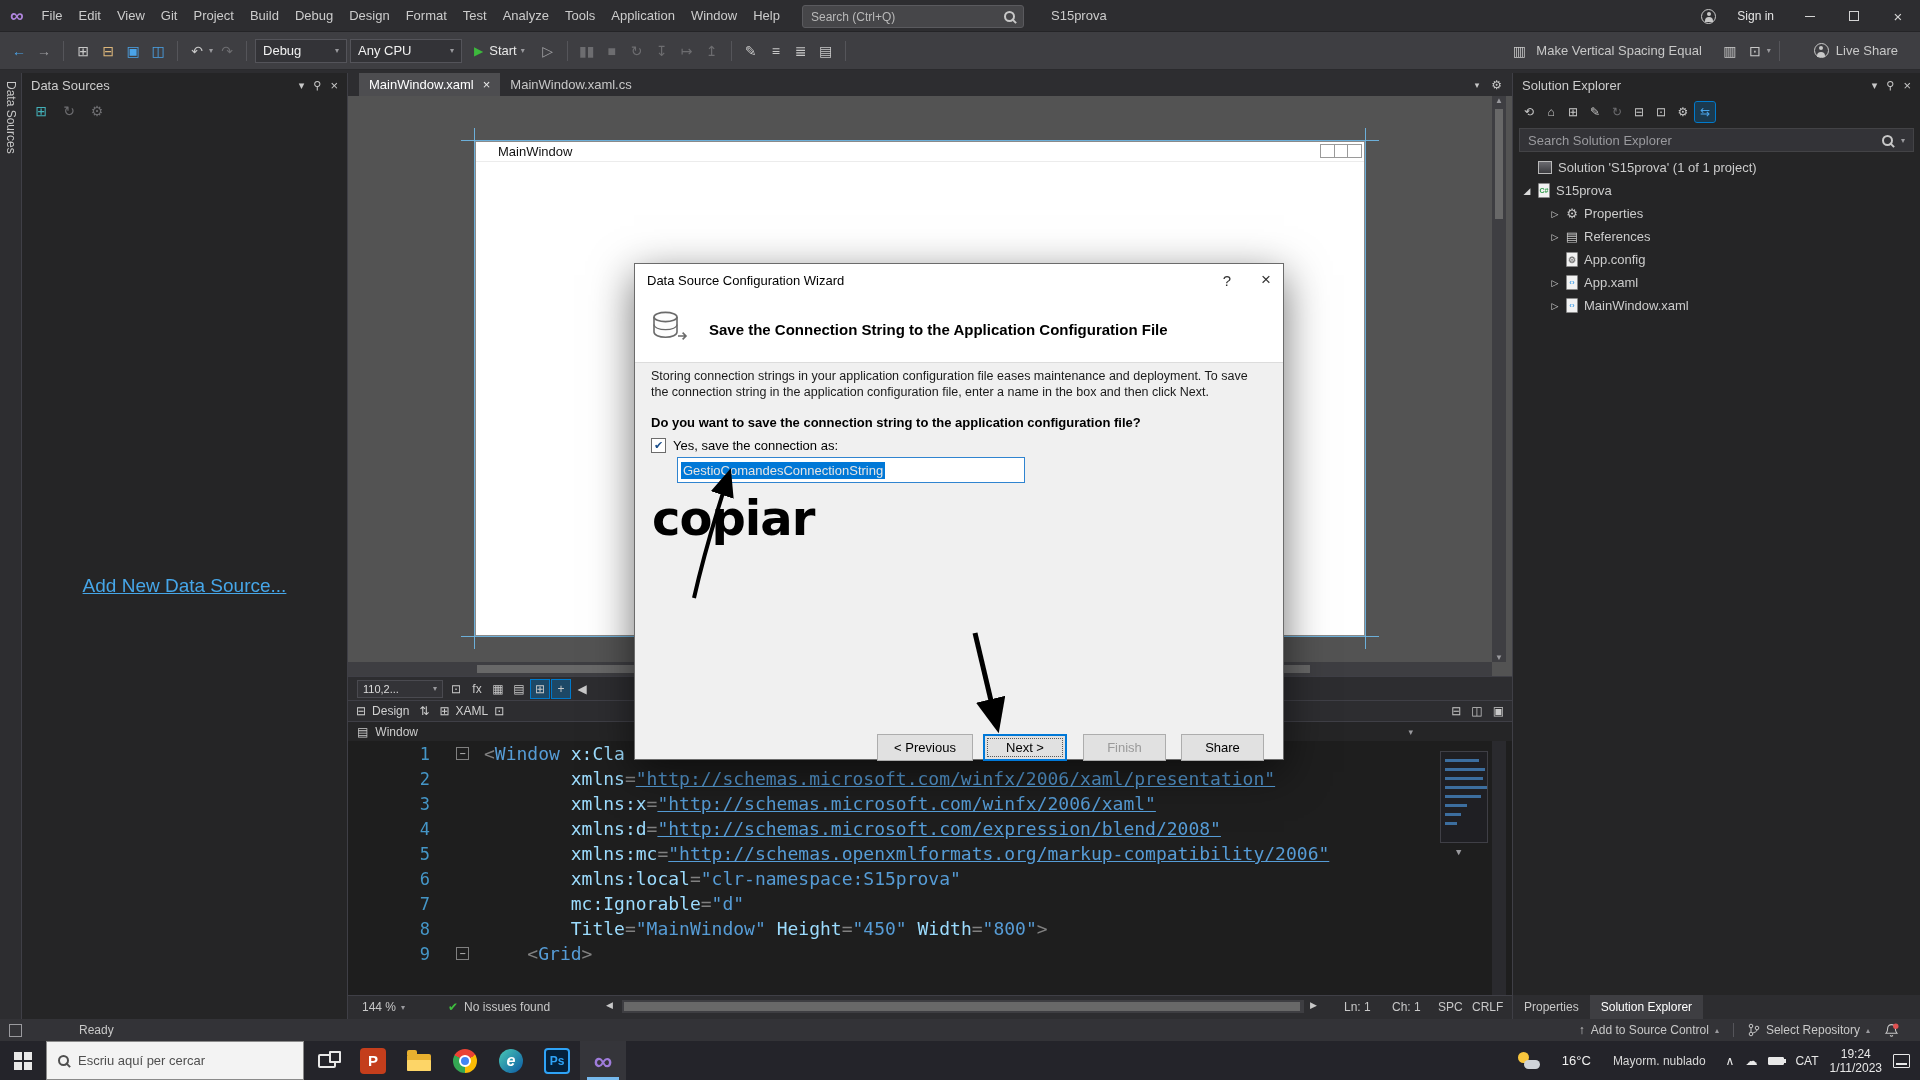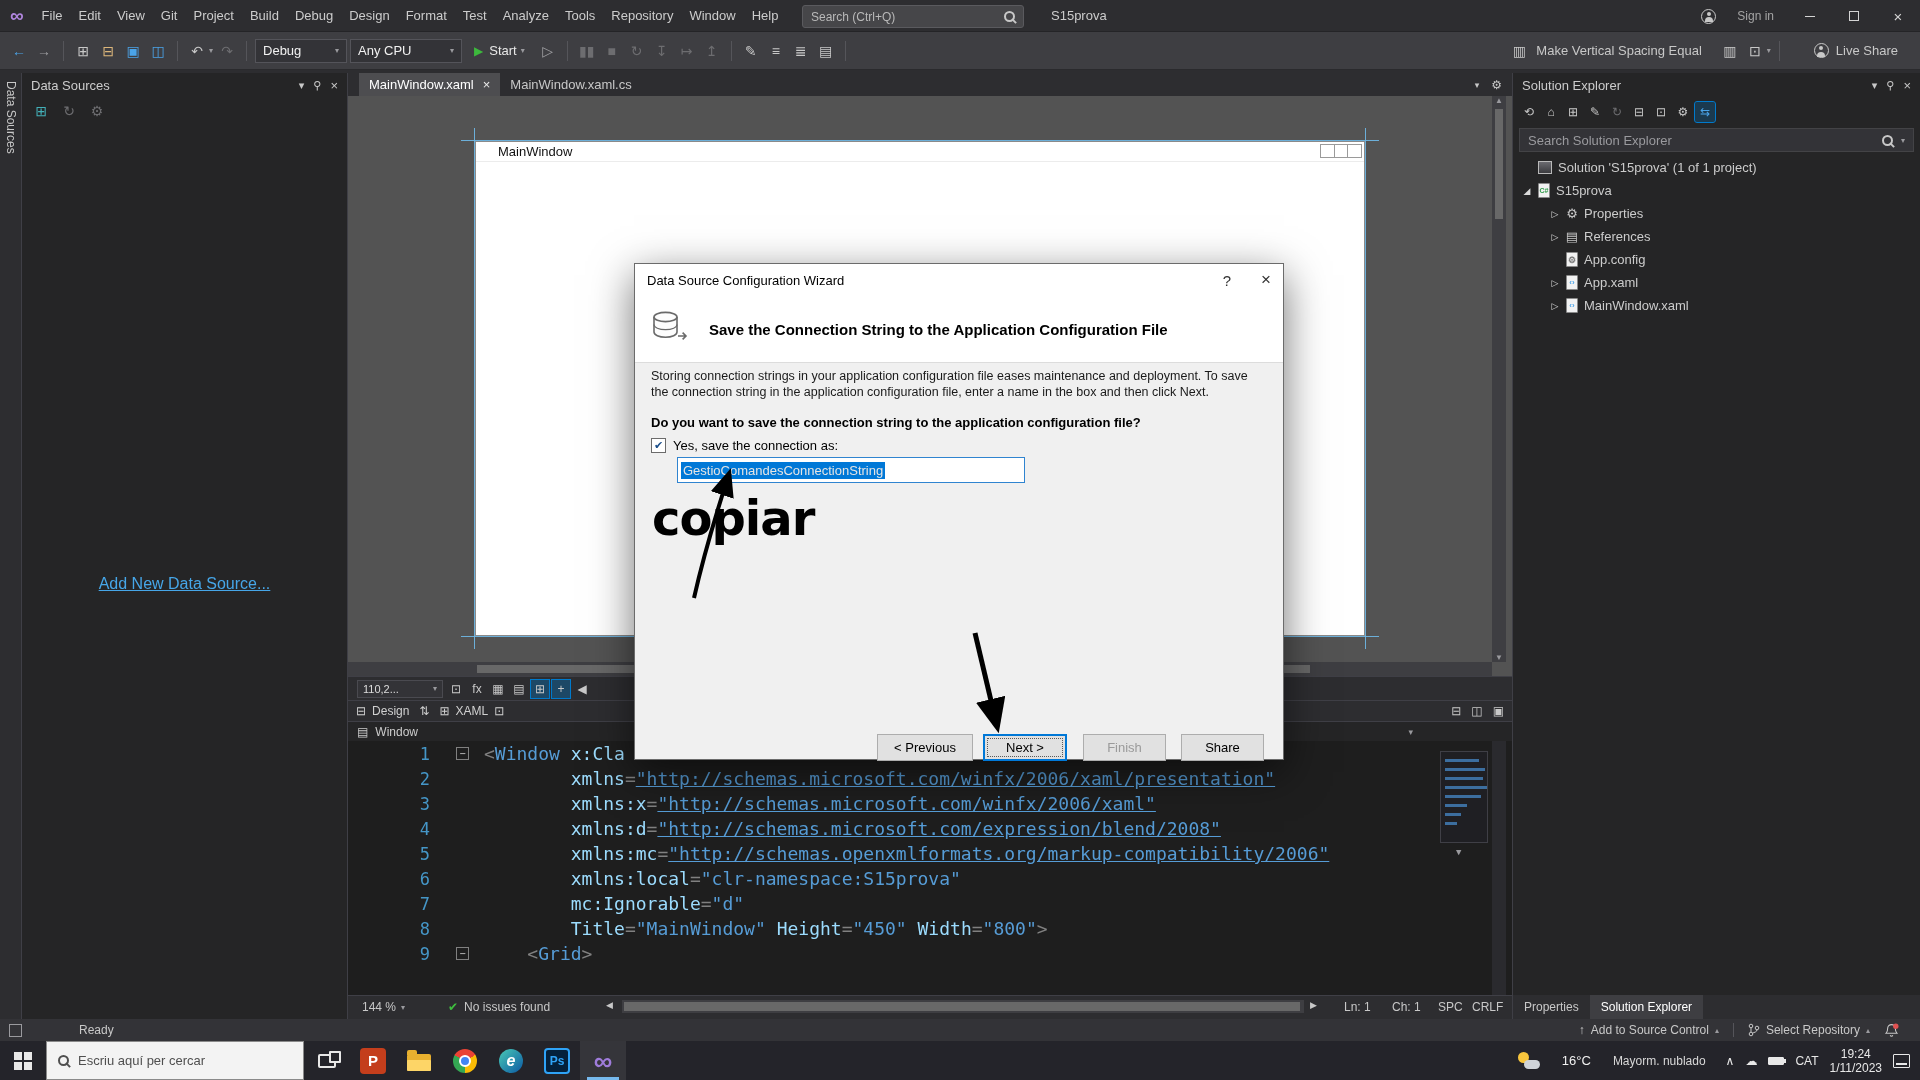--- a/index.html
+++ b/index.html
@@ -11,21 +11,21 @@
   .titlebar { position:absolute; left:0; top:0; width:1920px; height:32px;
               background:#2d2d30; display:flex; align-items:center; border-bottom:1px solid #242427; }
   .vslogo { color:#b287e0; font-size:19px; font-weight:bold; padding:0 10px; line-height:32px; }
   .menu-item { padding:0 8px; font-size:13px; line-height:32px; color:#cccccc; cursor:default; }
   .qsearch { position:absolute; left:802px; top:5px; width:222px; height:23px; background:#464649;
              border:1px solid #5a5a5e; border-radius:3px; display:flex; align-items:center;
              padding:0 8px; font-size:12px; color:#b9b9b9; gap:8px; }
   .qsearch .flex { flex:1; }
   .app-title { position:absolute; left:1051px; top:0; line-height:32px; font-size:13px; color:#cccccc; }
   .tb-right { position:absolute; right:0; top:0; height:32px; display:flex; align-items:center; }
-  .signin { display:flex; align-items:center; gap:21px; font-size:12px; padding:0 14px; color:#a3a3a3; }
+  .signin { display:flex; align-items:center; gap:21px; font-size:12px; padding:0 14px; color:#e5e5e5; }
   .person { width:15px; height:15px; border-radius:50%; border:1px solid #c8c8c8; position:relative; }
   .person::before { content:''; position:absolute; left:4.5px; top:2px; width:4px; height:4px; border-radius:50%; background:#c8c8c8; }
   .person::after  { content:''; position:absolute; left:2.5px; top:7.5px; width:8px; height:5px; border-radius:4px 4px 0 0; background:#c8c8c8; }
   .win-btn { width:44px; height:32px; display:flex; align-items:center; justify-content:center; color:#d4d4d4; }
   .minline { width:10px; height:1px; background:#d4d4d4; }
   .maxbox  { width:10px; height:10px; border:1px solid #d4d4d4; }
   .closex  { font-size:15px; }
 
   
   .toolbar { position:absolute; left:0; top:32px; width:1920px; height:38px; background:#3e3e42;
@@ -50,21 +50,21 @@
 
   
   .ds-panel { position:absolute; left:22px; top:73px; width:326px; height:946px; background:#252526;
               border-right:1px solid #3f3f46; }
   .panel-header { height:25px; display:flex; align-items:center; padding:0 9px; font-size:13px; color:#cccccc; }
   .ph-icons { margin-left:auto; display:flex; gap:9px; color:#c8c8c8; font-size:11px; align-items:center; }
   .ds-toolbar { height:26px; display:flex; align-items:center; gap:6px; padding:0 8px; }
   .ds-empty { position:absolute; top:430px; left:14px; right:14px; text-align:center; font-size:13px;
               line-height:17px; color:#cccccc; }
   .ds-link { position:absolute; top:502px; left:0; width:100%; text-align:center; color:#46a6e8;
-             text-decoration:underline; font-size:16px; }
+             text-decoration:underline; font-size:19px; }
 
   
   .center { position:absolute; left:348px; top:73px; width:1164px; height:946px; background:#2d2d30; }
   .tabbar { position:absolute; left:0; top:0; width:1164px; height:23px; display:flex; align-items:flex-end;
             padding-left:11px; background:#2d2d30; }
   .doc-tab { height:23px; display:flex; align-items:center; padding:0 10px; font-size:13px; color:#c8c8c8; gap:9px; }
   .doc-tab.active { background:#4d4d50; color:#ffffff; }
   .tab-close { font-size:13px; color:#ececec; }
   .tabbar-right { margin-left:auto; display:flex; gap:12px; align-items:center; padding-right:10px;
                   color:#c8c8c8; font-size:12px; height:23px; }
@@ -258,21 +258,21 @@
         <span class="menu-item">View</span>
         <span class="menu-item">Git</span>
         <span class="menu-item">Project</span>
         <span class="menu-item">Build</span>
         <span class="menu-item">Debug</span>
         <span class="menu-item">Design</span>
         <span class="menu-item">Format</span>
         <span class="menu-item">Test</span>
         <span class="menu-item">Analyze</span>
         <span class="menu-item">Tools</span>
-        <span class="menu-item">Repository</span>
+        <span class="menu-item">Application</span>
         <span class="menu-item">Window</span>
         <span class="menu-item">Help</span>
       </div>
     <div class="qsearch">
       <span class="flex">Search (Ctrl+Q)</span>
       <span class="mag"></span>
     </div>
     <span class="app-title">S15prova</span>
     <div class="tb-right">
       <div class="signin">

